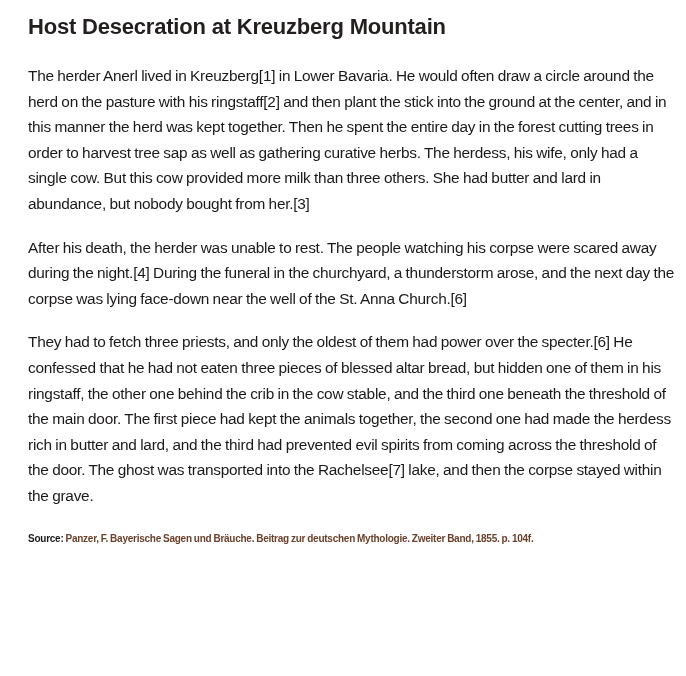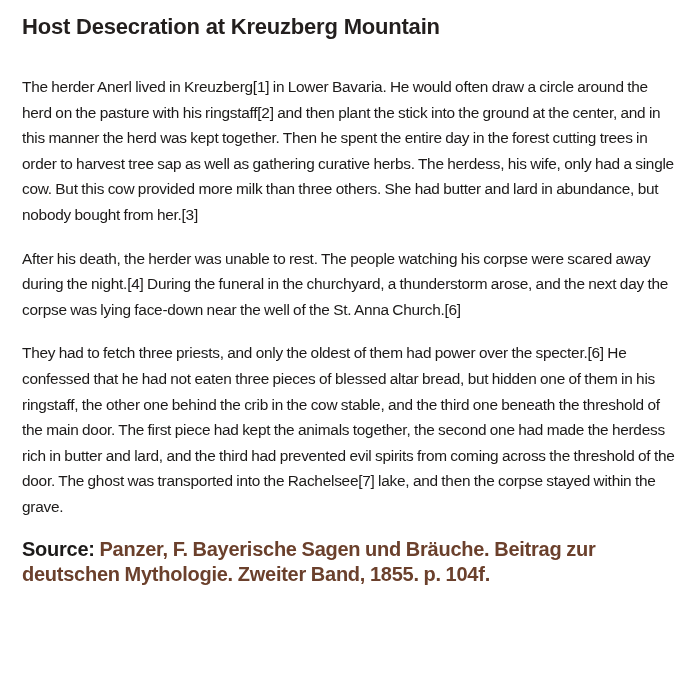--- a/index.html
+++ b/index.html
@@ -1,36 +1,36 @@
 <!DOCTYPE html>
 <html><head>
   <meta charset="utf-8">
   <style>
     html, body { margin: 0; padding: 0; background: #ffffff; }
     body {
       width: 686px; height: 676px; overflow: hidden;
       font-family: "Liberation Sans", sans-serif;
       color: #1c1a19;
     }
-    .page { padding: 0 10px 0 22px; }
+    .page { padding: 0 10px 0 28px; }
     h1 {
       margin: 0; padding-top: 12px;
       font-size: 22px; font-weight: bold; letter-spacing: -0.2px;
       line-height: 30px; color: #231f1e;
     }
     .para {
       margin: 18px 0 0 0;
       font-size: 15.4px; line-height: 25.6px;
       letter-spacing: -0.25px; word-spacing: -0.5px;
       color: #1c1a19;
     }
-    .para.first { margin-top: 32px; }
+    .para.first { margin-top: 21px; }
     .source {
       margin: 17px 0 0 0;
-      font-size: 20px; line-height: 25.6px; font-weight: bold;
+      font-size: 10px; line-height: 25.6px; font-weight: bold;
       letter-spacing: -0.25px; word-spacing: -0.5px;
     }
     .source-label { color: #1c1a19; }
     .source-link { color: #6b402c; text-decoration: none; cursor: pointer; }
   </style>
 </head>
 <body>
 
 <div class="page">
   <h1>Host Desecration at Kreuzberg Mountain</h1>

